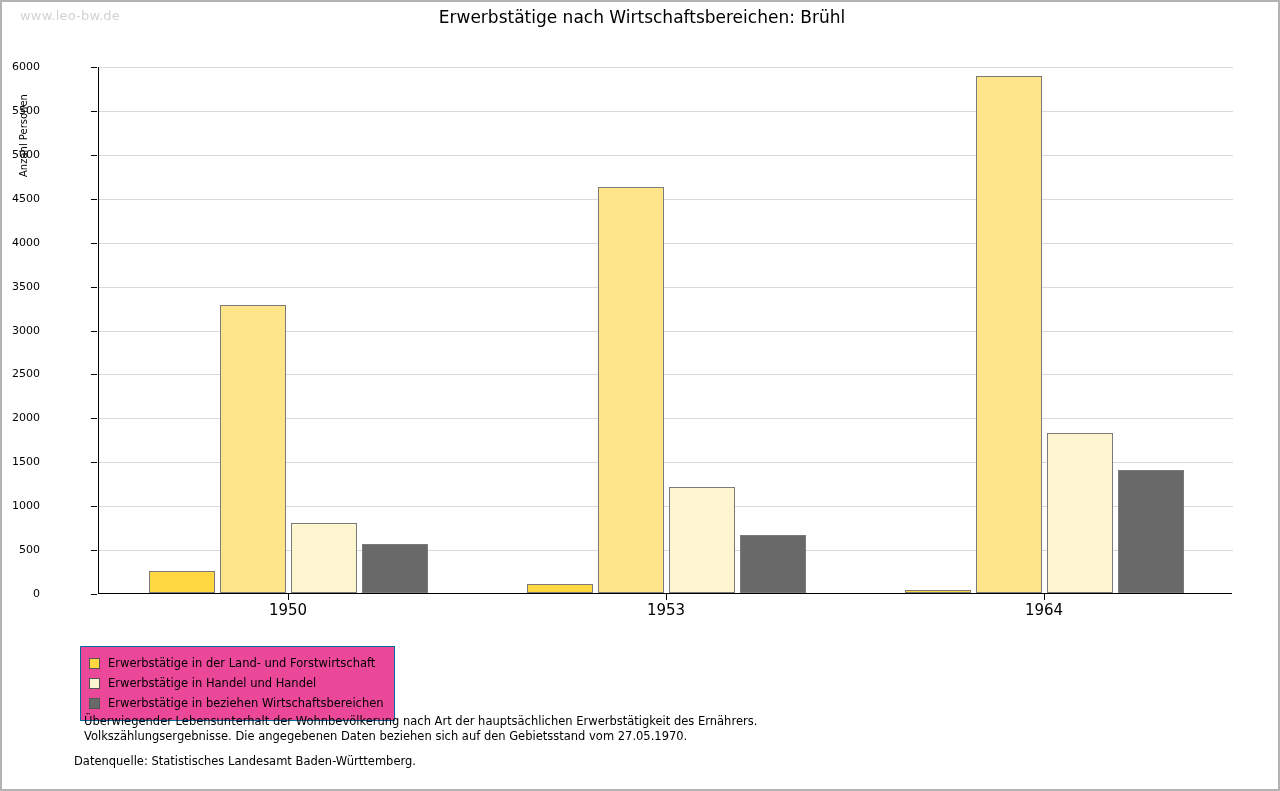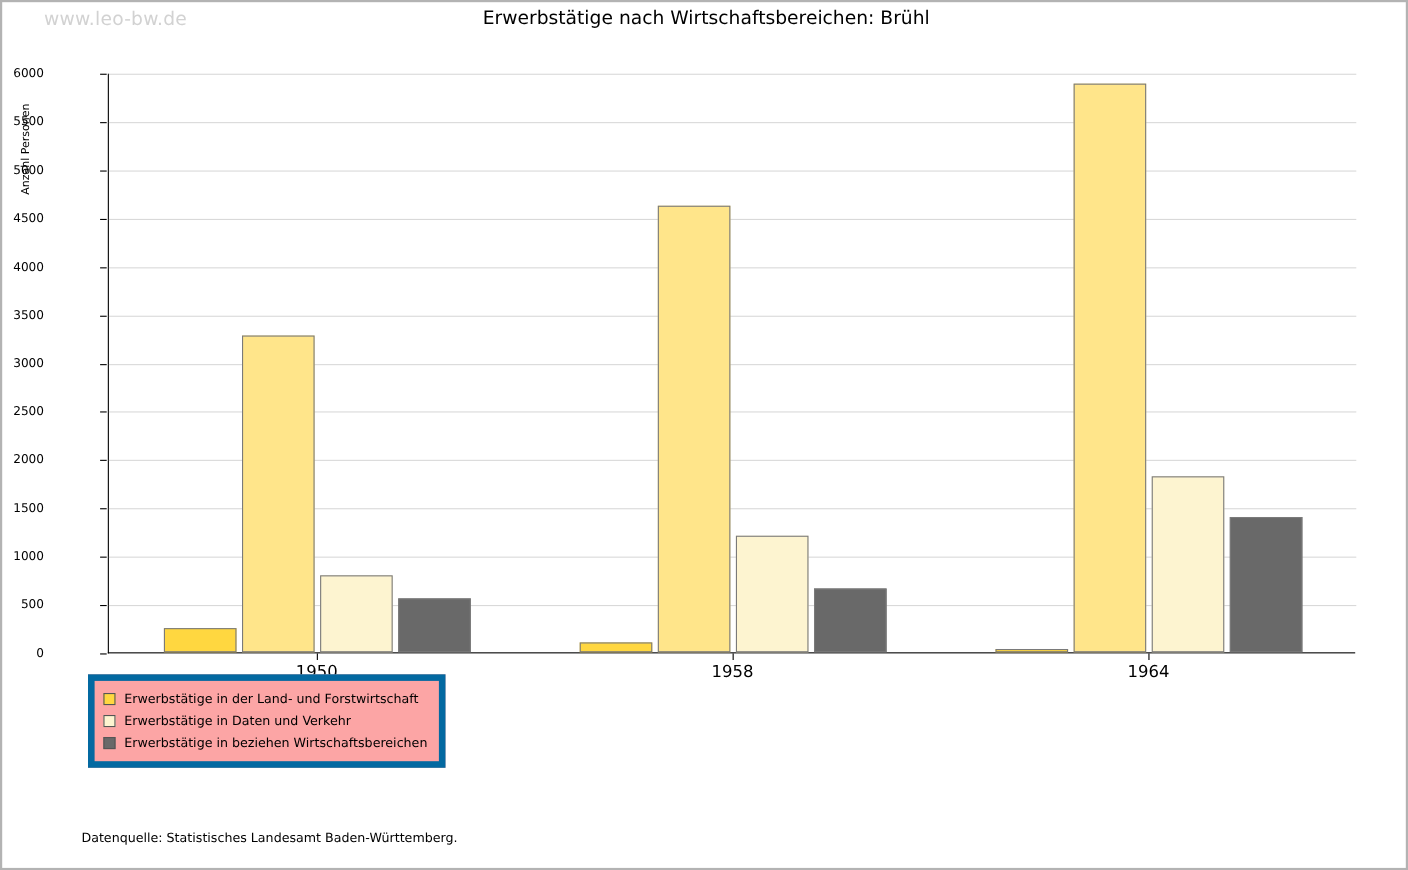--- a/index.html
+++ b/index.html
@@ -16,24 +16,23 @@
     height: 791px;
     background: #ffffff;
     border: 2px solid #b3b3b3;
     box-sizing: border-box;
     overflow: hidden;
   }
   #watermark {
     position: absolute;
     left: 18px;
     top: 6px;
-    font-size: 17px;
+    font-size: 13px;
     color: #d2d2d2;
     letter-spacing: 0.2px;
-    margin-left: 20px;
   }
   #chart-title {
     position: absolute;
     left: 0;
     top: 5px;
     width: 1280px;
     text-align: center;
     font-size: 17px;
     color: #000000;
   }
@@ -106,23 +105,23 @@
   }
   .bar {
     position: absolute;
     bottom: 0;
     border: 1px solid #7a7a7a;
     box-sizing: border-box;
   }
   #legend {
     position: absolute;
     left: 78px;
-    top: 611px;
-    border: 6px solid #0369a1;
-    background: #fca5a5;
+    top: 644px;
+    border: 1px solid #0369a1;
+    background: #ec4899;
     padding: 6px 10px 7px 8px;
   }
   .legend-row {
     display: flex;
     align-items: center;
     height: 20px;
   }
   .legend-swatch {
     width: 11px;
     height: 11px;
@@ -208,40 +207,44 @@
       <div class="bar" title="Erwerbstätige im Produzierenden Gewerbe 1950: 3275" style="left: 120.5px; width: 66px; height: 287.654px; background: rgb(255, 229, 138);"></div>
       <div class="bar" title="Erwerbstätige in Handel und Verkehr 1950: 795" style="left: 191.5px; width: 66px; height: 69.8275px; background: rgb(253, 244, 208);"></div>
       <div class="bar" title="Erwerbstätige in sonstigen Wirtschaftsbereichen 1950: 560" style="left: 262.5px; width: 66px; height: 49.1867px; background: rgb(105, 105, 105);"></div>
       <div class="xtick-mark" style="left: 189px;"></div>
       <div class="xtick-label" style="left: 189px;">1950</div>
       <div class="bar" title="Erwerbstätige in der Land- und Forstwirtschaft 1961: 100" style="left: 427.5px; width: 66px; height: 8.78333px; background: rgb(255, 215, 64);"></div>
       <div class="bar" title="Erwerbstätige im Produzierenden Gewerbe 1961: 4620" style="left: 498.5px; width: 66px; height: 405.79px; background: rgb(255, 229, 138);"></div>
       <div class="bar" title="Erwerbstätige in Handel und Verkehr 1961: 1210" style="left: 569.5px; width: 66px; height: 106.278px; background: rgb(253, 244, 208);"></div>
       <div class="bar" title="Erwerbstätige in sonstigen Wirtschaftsbereichen 1961: 660" style="left: 640.5px; width: 66px; height: 57.97px; background: rgb(105, 105, 105);"></div>
       <div class="xtick-mark" style="left: 567px;"></div>
-      <div class="xtick-label" style="left: 567px;">1958</div>
+      <div class="xtick-label" style="left: 567px;">1953</div>
       <div class="bar" title="Erwerbstätige in der Land- und Forstwirtschaft 1970: 40" style="left: 805.5px; width: 66px; height: 3.51333px; background: rgb(255, 215, 64);"></div>
       <div class="bar" title="Erwerbstätige im Produzierenden Gewerbe 1970: 5890" style="left: 876.5px; width: 66px; height: 517.338px; background: rgb(255, 229, 138);"></div>
       <div class="bar" title="Erwerbstätige in Handel und Verkehr 1970: 1820" style="left: 947.5px; width: 66px; height: 159.857px; background: rgb(253, 244, 208);"></div>
       <div class="bar" title="Erwerbstätige in sonstigen Wirtschaftsbereichen 1970: 1395" style="left: 1018.5px; width: 66px; height: 122.528px; background: rgb(105, 105, 105);"></div>
       <div class="xtick-mark" style="left: 945px;"></div>
       <div class="xtick-label" style="left: 945px;">1964</div>
     </div>
 
   <div id="legend">
       <div class="legend-row">
         <span class="legend-swatch" style="background: rgb(255, 215, 64);"></span>
         <span class="legend-label">Erwerbstätige in der Land- und Forstwirtschaft</span>
       </div>
       <div class="legend-row">
         <span class="legend-swatch" style="background: rgb(253, 244, 208);"></span>
-        <span class="legend-label">Erwerbstätige in Daten und Verkehr</span>
+        <span class="legend-label">Erwerbstätige in Handel und Handel</span>
       </div>
       <div class="legend-row">
         <span class="legend-swatch" style="background: rgb(105, 105, 105);"></span>
         <span class="legend-label">Erwerbstätige in beziehen Wirtschaftsbereichen</span>
       </div>
     </div>
 
+  <div id="footnotes">
+      <div>Überwiegender Lebensunterhalt der Wohnbevölkerung nach Art der hauptsächlichen Erwerbstätigkeit des Ernährers.</div>
+      <div>Volkszählungsergebnisse. Die angegebenen Daten beziehen sich auf den Gebietsstand vom 27.05.1970.</div>
+    </div>
 
   <div id="source">Datenquelle: Statistisches Landesamt Baden-Württemberg.</div>
 
 </div>
 
 </body></html>

